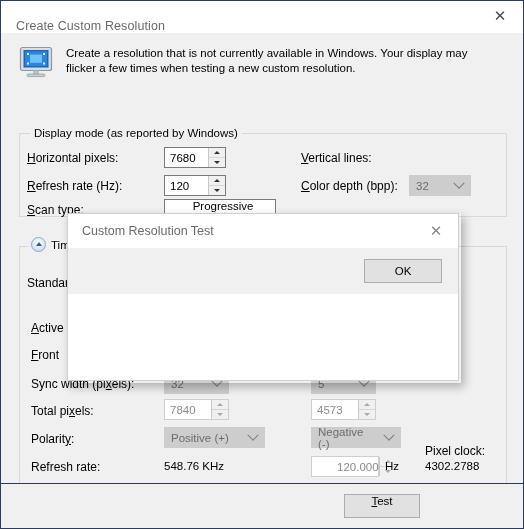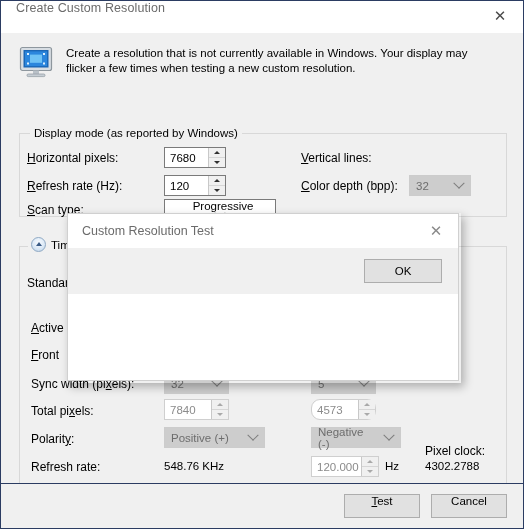--- a/index.html
+++ b/index.html
@@ -12,21 +12,21 @@
   .window{
     position:absolute;left:0;top:0;width:524px;height:529px;
     box-sizing:border-box;
     border:1px solid #2b3c62;
     background:#f0f0f0;
     display:flex;flex-direction:column;
   }
   
   .titlebar{
     height:32px;background:#ffffff;flex:0 0 auto;
-    display:flex;align-items:flex-start;position:relative;
+    display:flex;align-items:flex-end;position:relative;
   }
   .titlebar-text{
     margin-left:15px;font-size:12.5px;color:#6b6b6b;letter-spacing:.1px;
   }
   .titlebar-close{
     position:absolute;right:0;top:0;width:46px;height:31px;
     display:flex;align-items:center;justify-content:center;
     color:#4a4a4a;font-size:15px;line-height:1;font-family:"DejaVu Sans",sans-serif;
     cursor:default;
   }
@@ -255,21 +255,21 @@
       <div class="txt">7840</div>
       <div class="btns">
         <div>
             <i class="up"></i>
           </div>
         <div>
             <i class="dn"></i>
           </div>
       </div>
     </div>
-    <div class="spin dis" style="left:310px;top:366px;width:65px;border-radius:9px;">
+    <div class="spin dis" style="left:310px;top:366px;width:65px;">
       <div class="txt">4573</div>
       <div class="btns">
         <div>
             <i class="up"></i>
           </div>
         <div>
             <i class="dn"></i>
           </div>
       </div>
     </div>
@@ -284,21 +284,21 @@
     <div class="combo" style="left:310px;top:394px;width:90px;">
       <div class="txt">Negative (-)</div>
       <div class="chev">
           <i class="chevglyph"></i>
         </div>
     </div>
 
     <div class="lbl" style="left:30px;top:427px;">Refresh rate:</div>
     <div class="val" style="left:163px;top:427px;">548.76 KHz</div>
 
-    <div class="spin dis" style="left:310px;top:423px;width:68px;">
+    <div class="spin dis" style="left:310px;top:423px;width:68px;padding-left:20px;">
       <div class="txt">120.000</div>
       <div class="btns">
         <div>
             <i class="up"></i>
           </div>
         <div>
             <i class="dn"></i>
           </div>
       </div>
     </div>
@@ -316,17 +316,16 @@
       </div>
       <div class="modal-foot">
         <div class="modal-ok">OK</div>
       </div>
     </div>
 
     <div class="footer">
       <div class="btn" style="left:343px;top:10px;width:76px;">
         <span><u>T</u>est</span>
       </div>
-      <div class="btn" style="left:430px;top:10px;width:76px;">Cancel</div>
     </div>
 
   </div>
 </div>
 
 </body></html>

